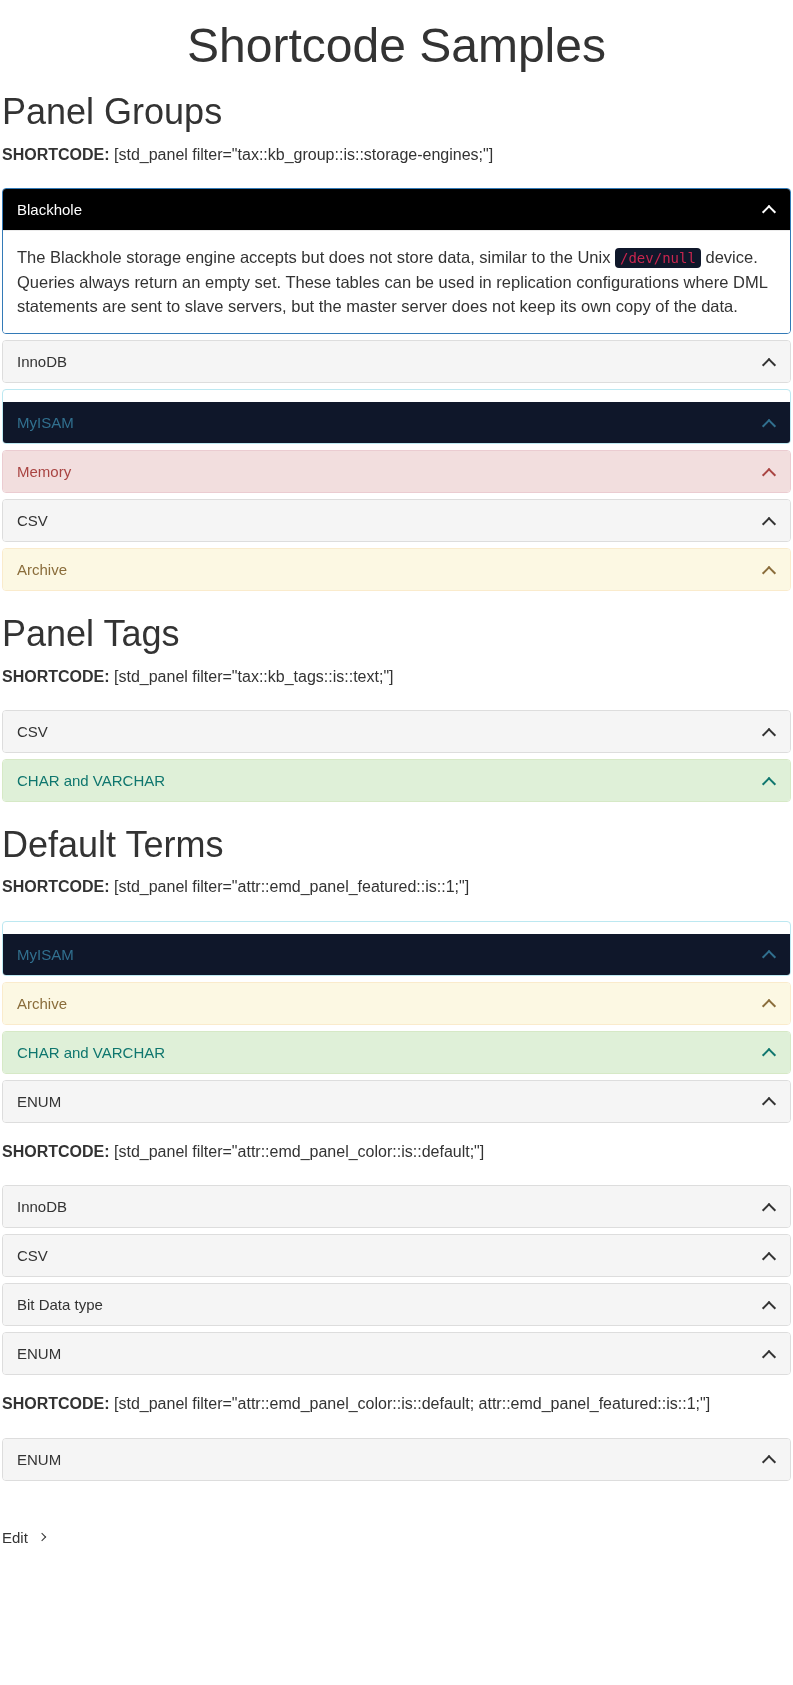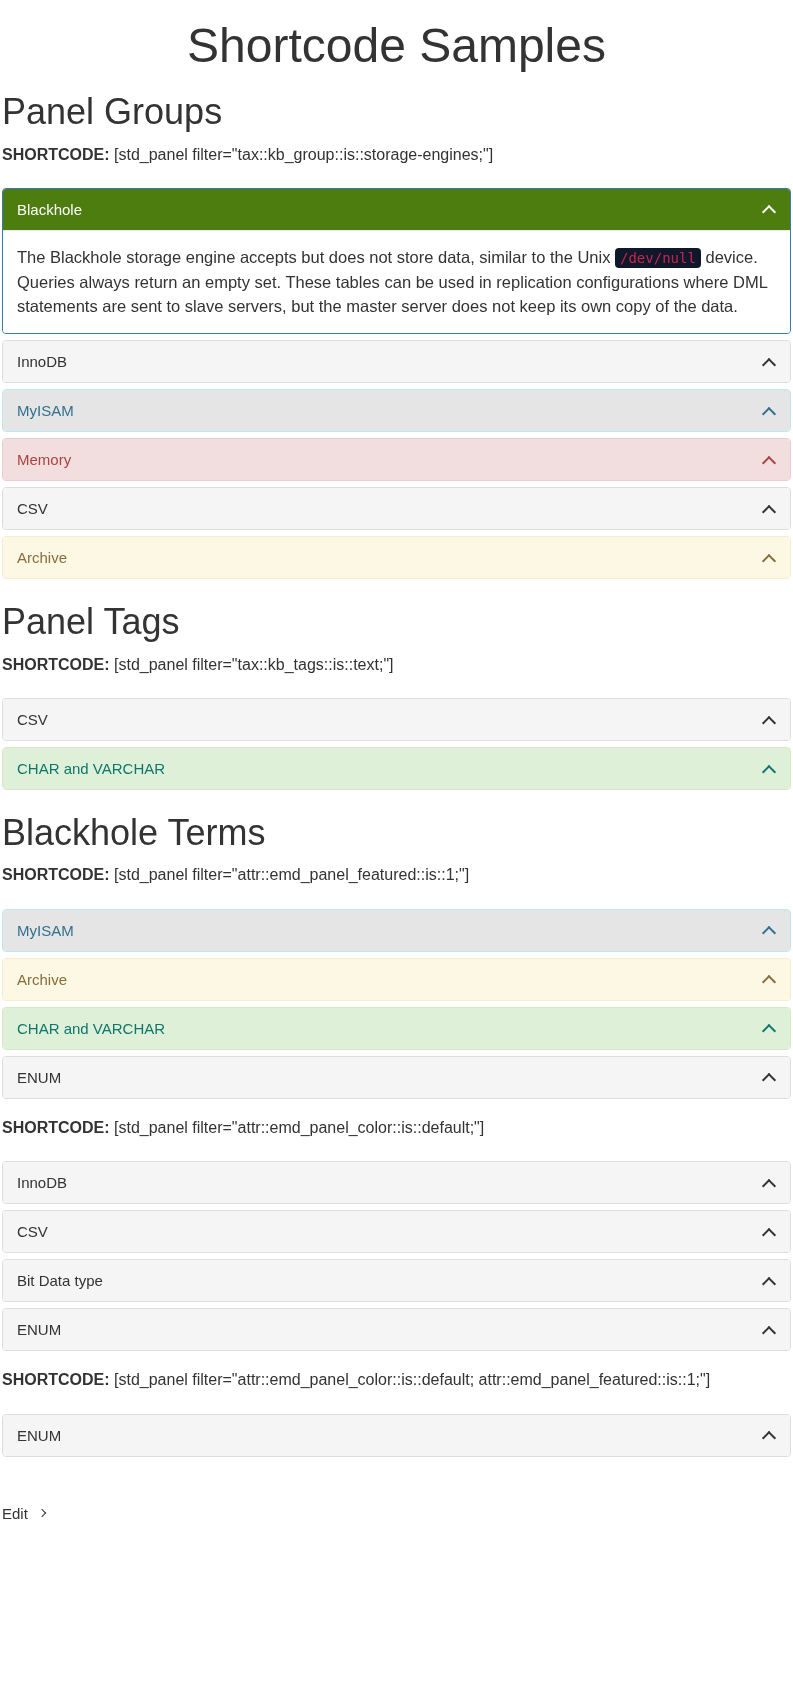--- a/index.html
+++ b/index.html
@@ -63,24 +63,24 @@
     background: #0f172a;
     padding: 2px 5px;
     border-radius: 4px;
   }
 
   
   .panel.default { border-color: #ddd; }
   .panel.default .panel-header { background:#f5f5f5; color:#333; }
 
   .panel.primary { border-color:#337ab7; }
-  .panel.primary .panel-header { background:#4d7c0f; color:#fff; }
+  .panel.primary .panel-header { background:#000000; color:#fff; }
 
   .panel.info { border-color:#bce8f1; }
-  .panel.info .panel-header { background:#e5e5e5; color:#31708f; }
+  .panel.info .panel-header { background:#0f172a; color:#31708f;margin-top:12px; }
 
   .panel.danger { border-color:#ebccd1; }
   .panel.danger .panel-header { background:#f2dede; color:#a94442; }
 
   .panel.warning { border-color:#faebcc; }
   .panel.warning .panel-header { background:#fcf8e3; color:#8a6d3b; }
 
   .panel.success { border-color:#d6e9c6; }
   .panel.success .panel-header { background:#dff0d8; color:#0f766e; }
 
@@ -175,21 +175,21 @@
           <span class="chevron"></span>
         </div>
       </div>
       <div class="panel success">
         <div class="panel-header">
           <span>CHAR and VARCHAR</span>
           <span class="chevron"></span>
         </div>
       </div>
     </div>
-    <h2 class="section-title">Blackhole Terms</h2>
+    <h2 class="section-title">Default Terms</h2>
     <div class="shortcode-line"><span class="shortcode-label">SHORTCODE:</span><span class="shortcode-value"> [std_panel filter="attr::emd_panel_featured::is::1;"]</span></div>
     <div class="panel-group">
       <div class="panel info">
         <div class="panel-header">
           <span>MyISAM</span>
           <span class="chevron"></span>
         </div>
       </div>
       <div class="panel warning">
         <div class="panel-header">

